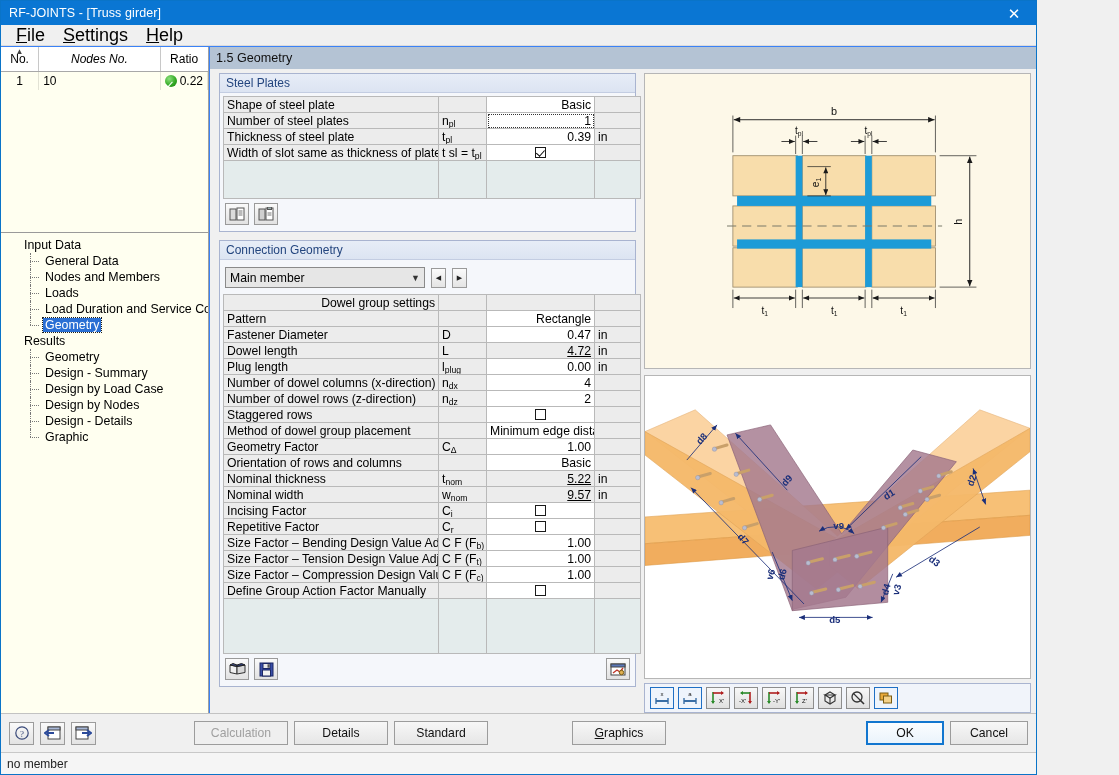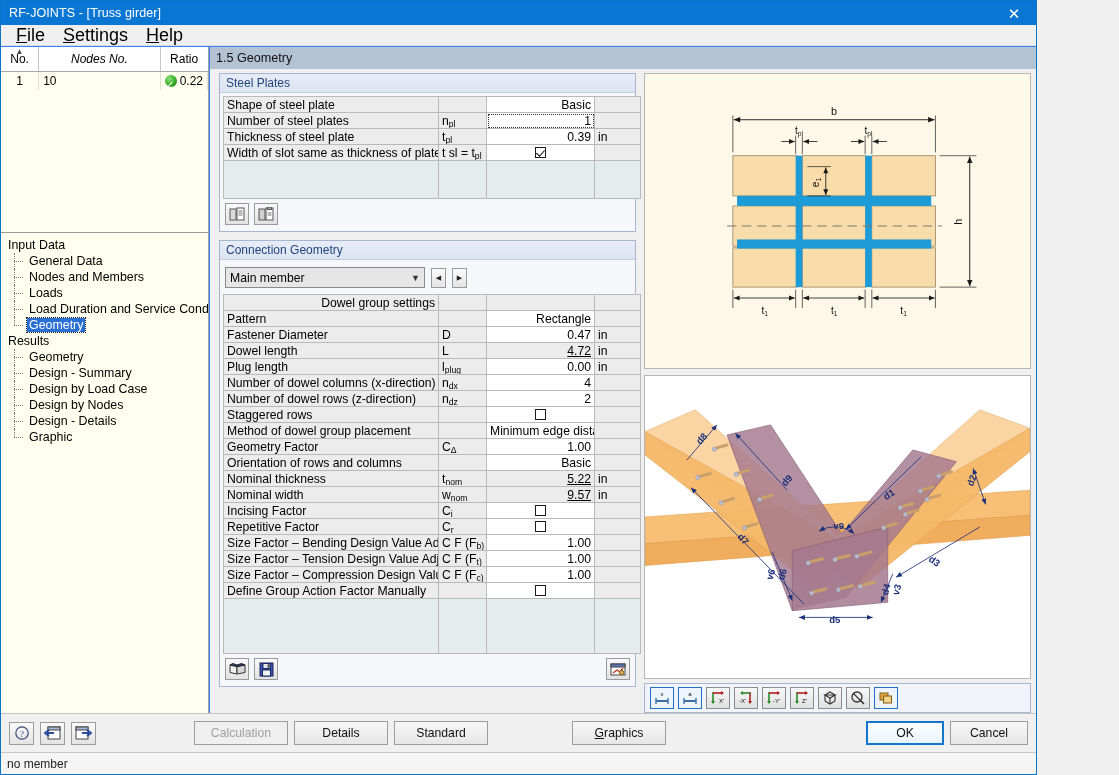--- a/index.html
+++ b/index.html
@@ -104,20 +104,21 @@
     width: 3px; height: 6px; border: solid #fff;
     border-width: 0 1.6px 1.6px 0; transform: rotate(42deg);
   }
 
   #treepane {
     flex: 1;
     background: #fffff0;
     padding: 4px 0 0 4px;
     overflow: hidden;
     position: relative;
+    margin-left: 16px;
   }
   .tree-root { font-size: 12.4px; padding: 1px 0 1px 3px; color: #000; }
   .tree-child {
     font-size: 12.4px;
     padding: 1px 0 1px 22px;
     position: relative;
     color: #000;
     white-space: nowrap;
   }
   .tree-child::before {

